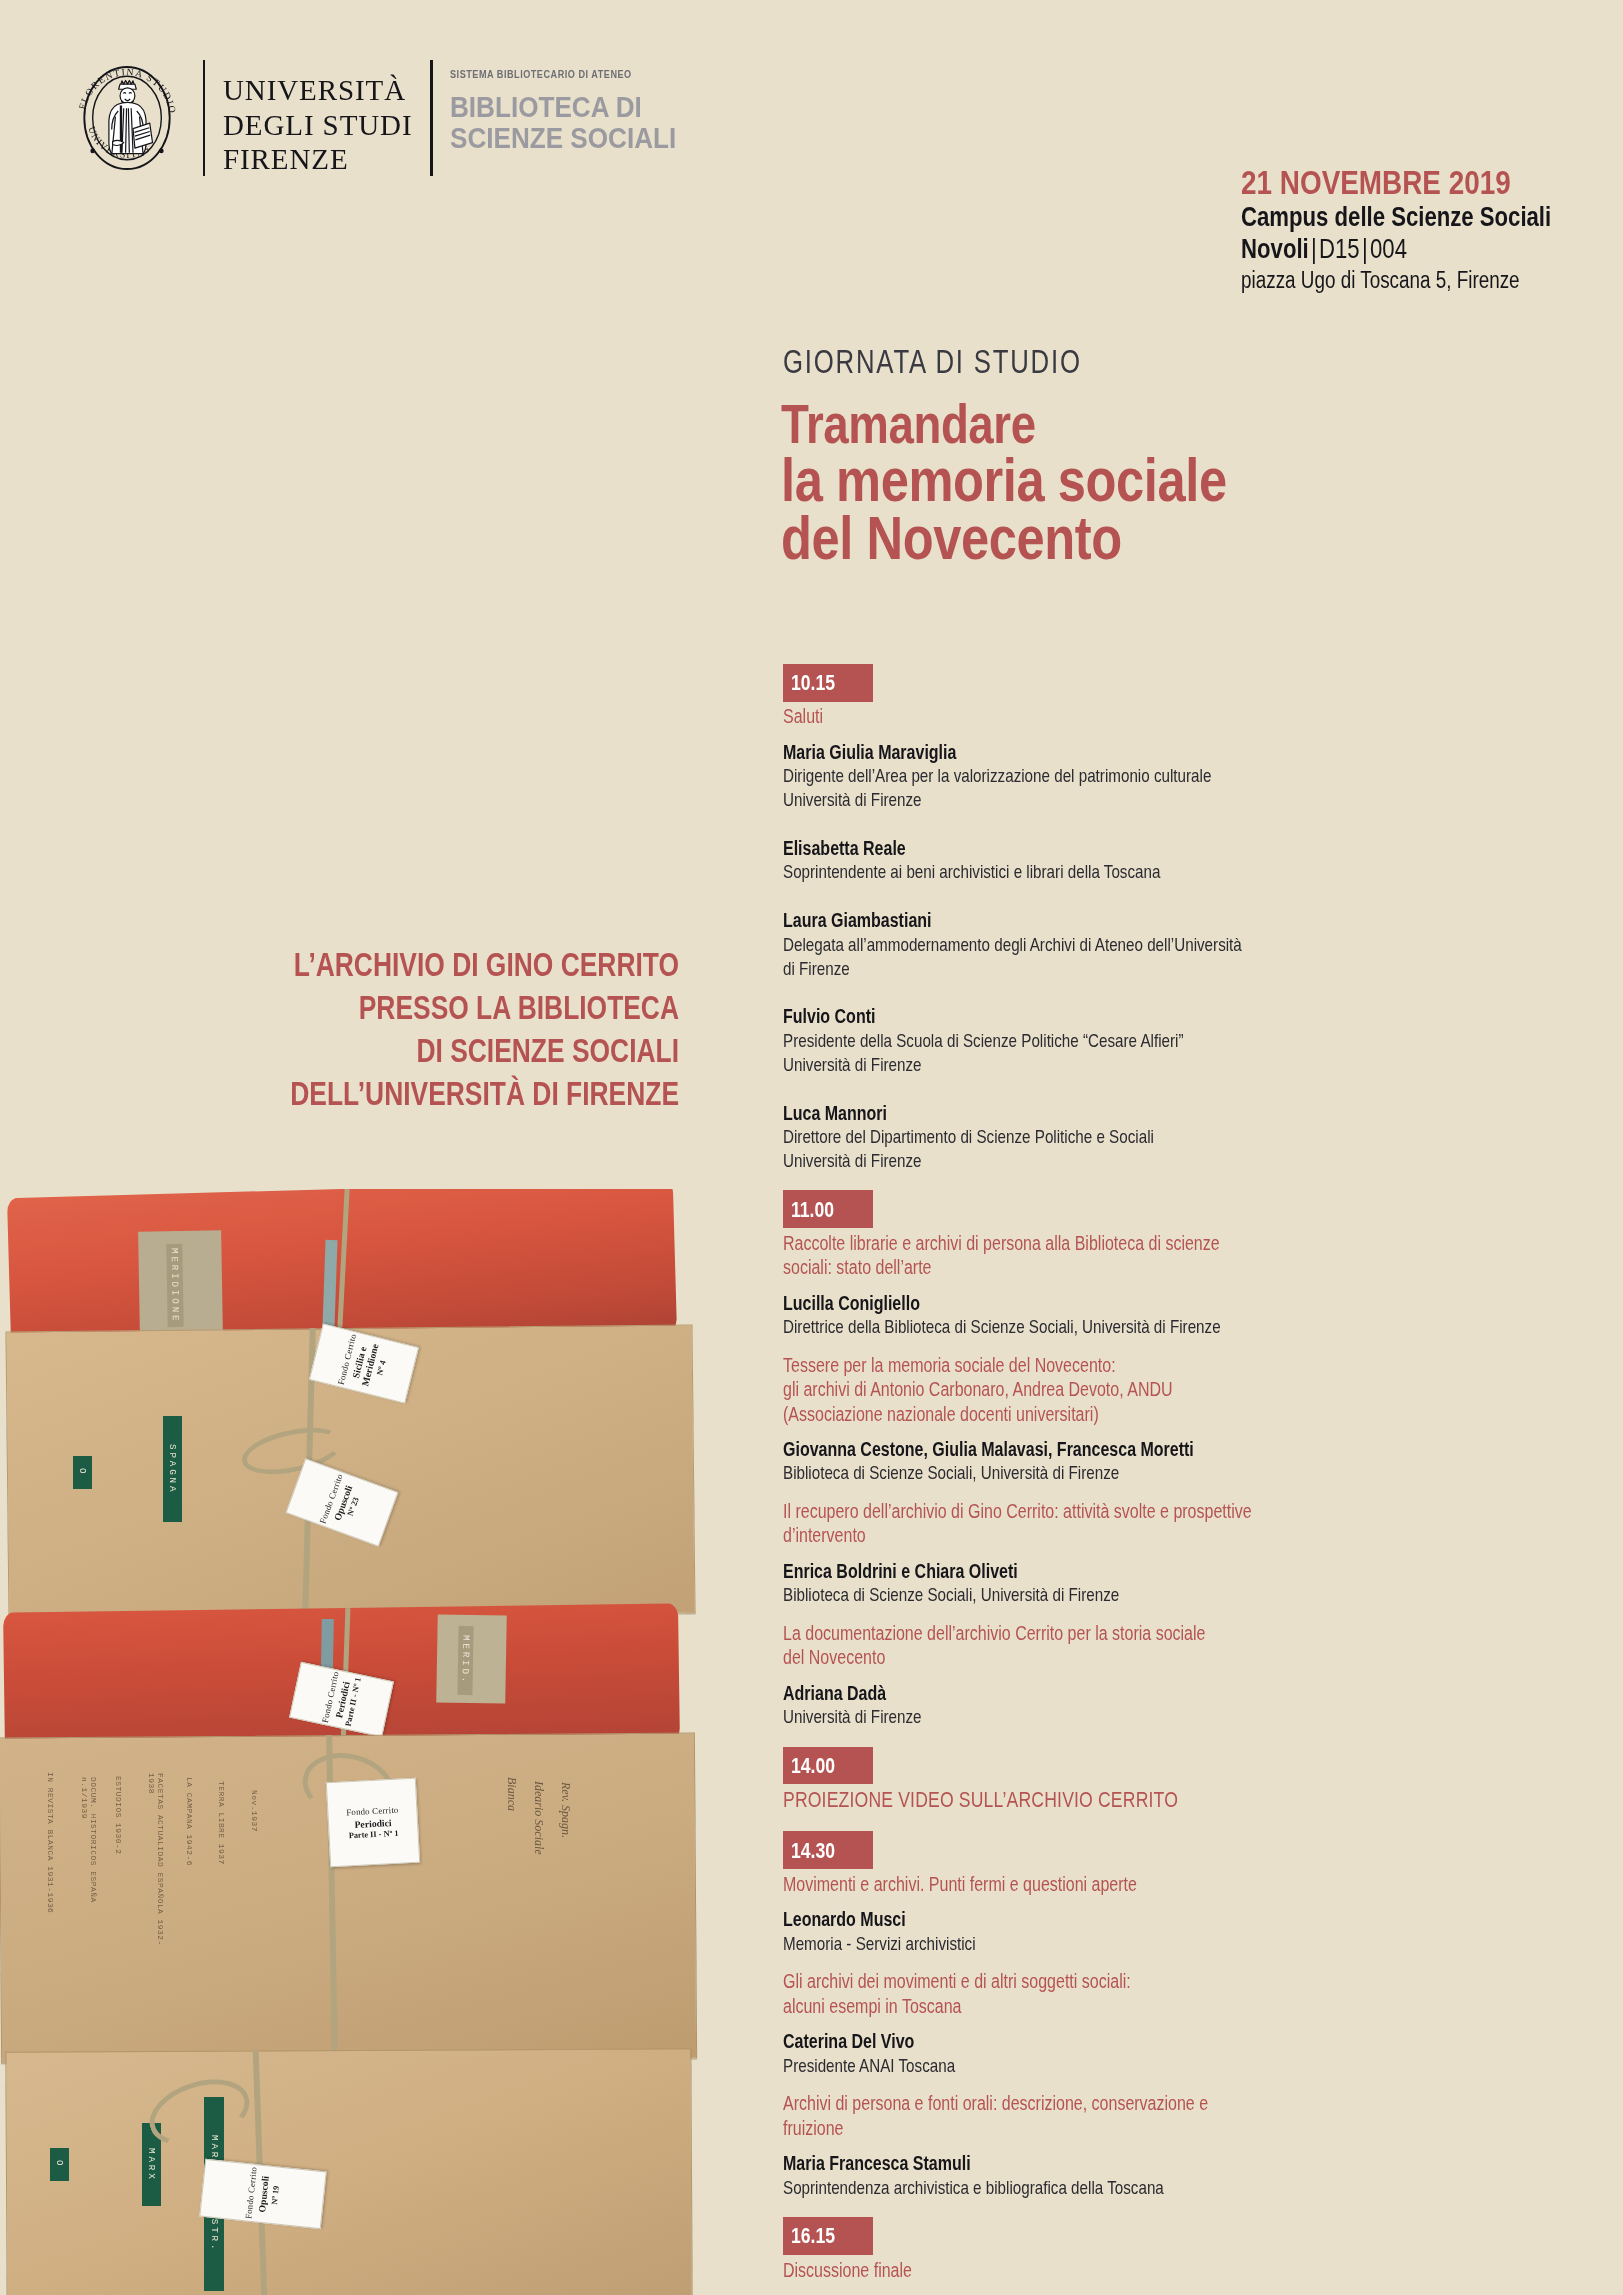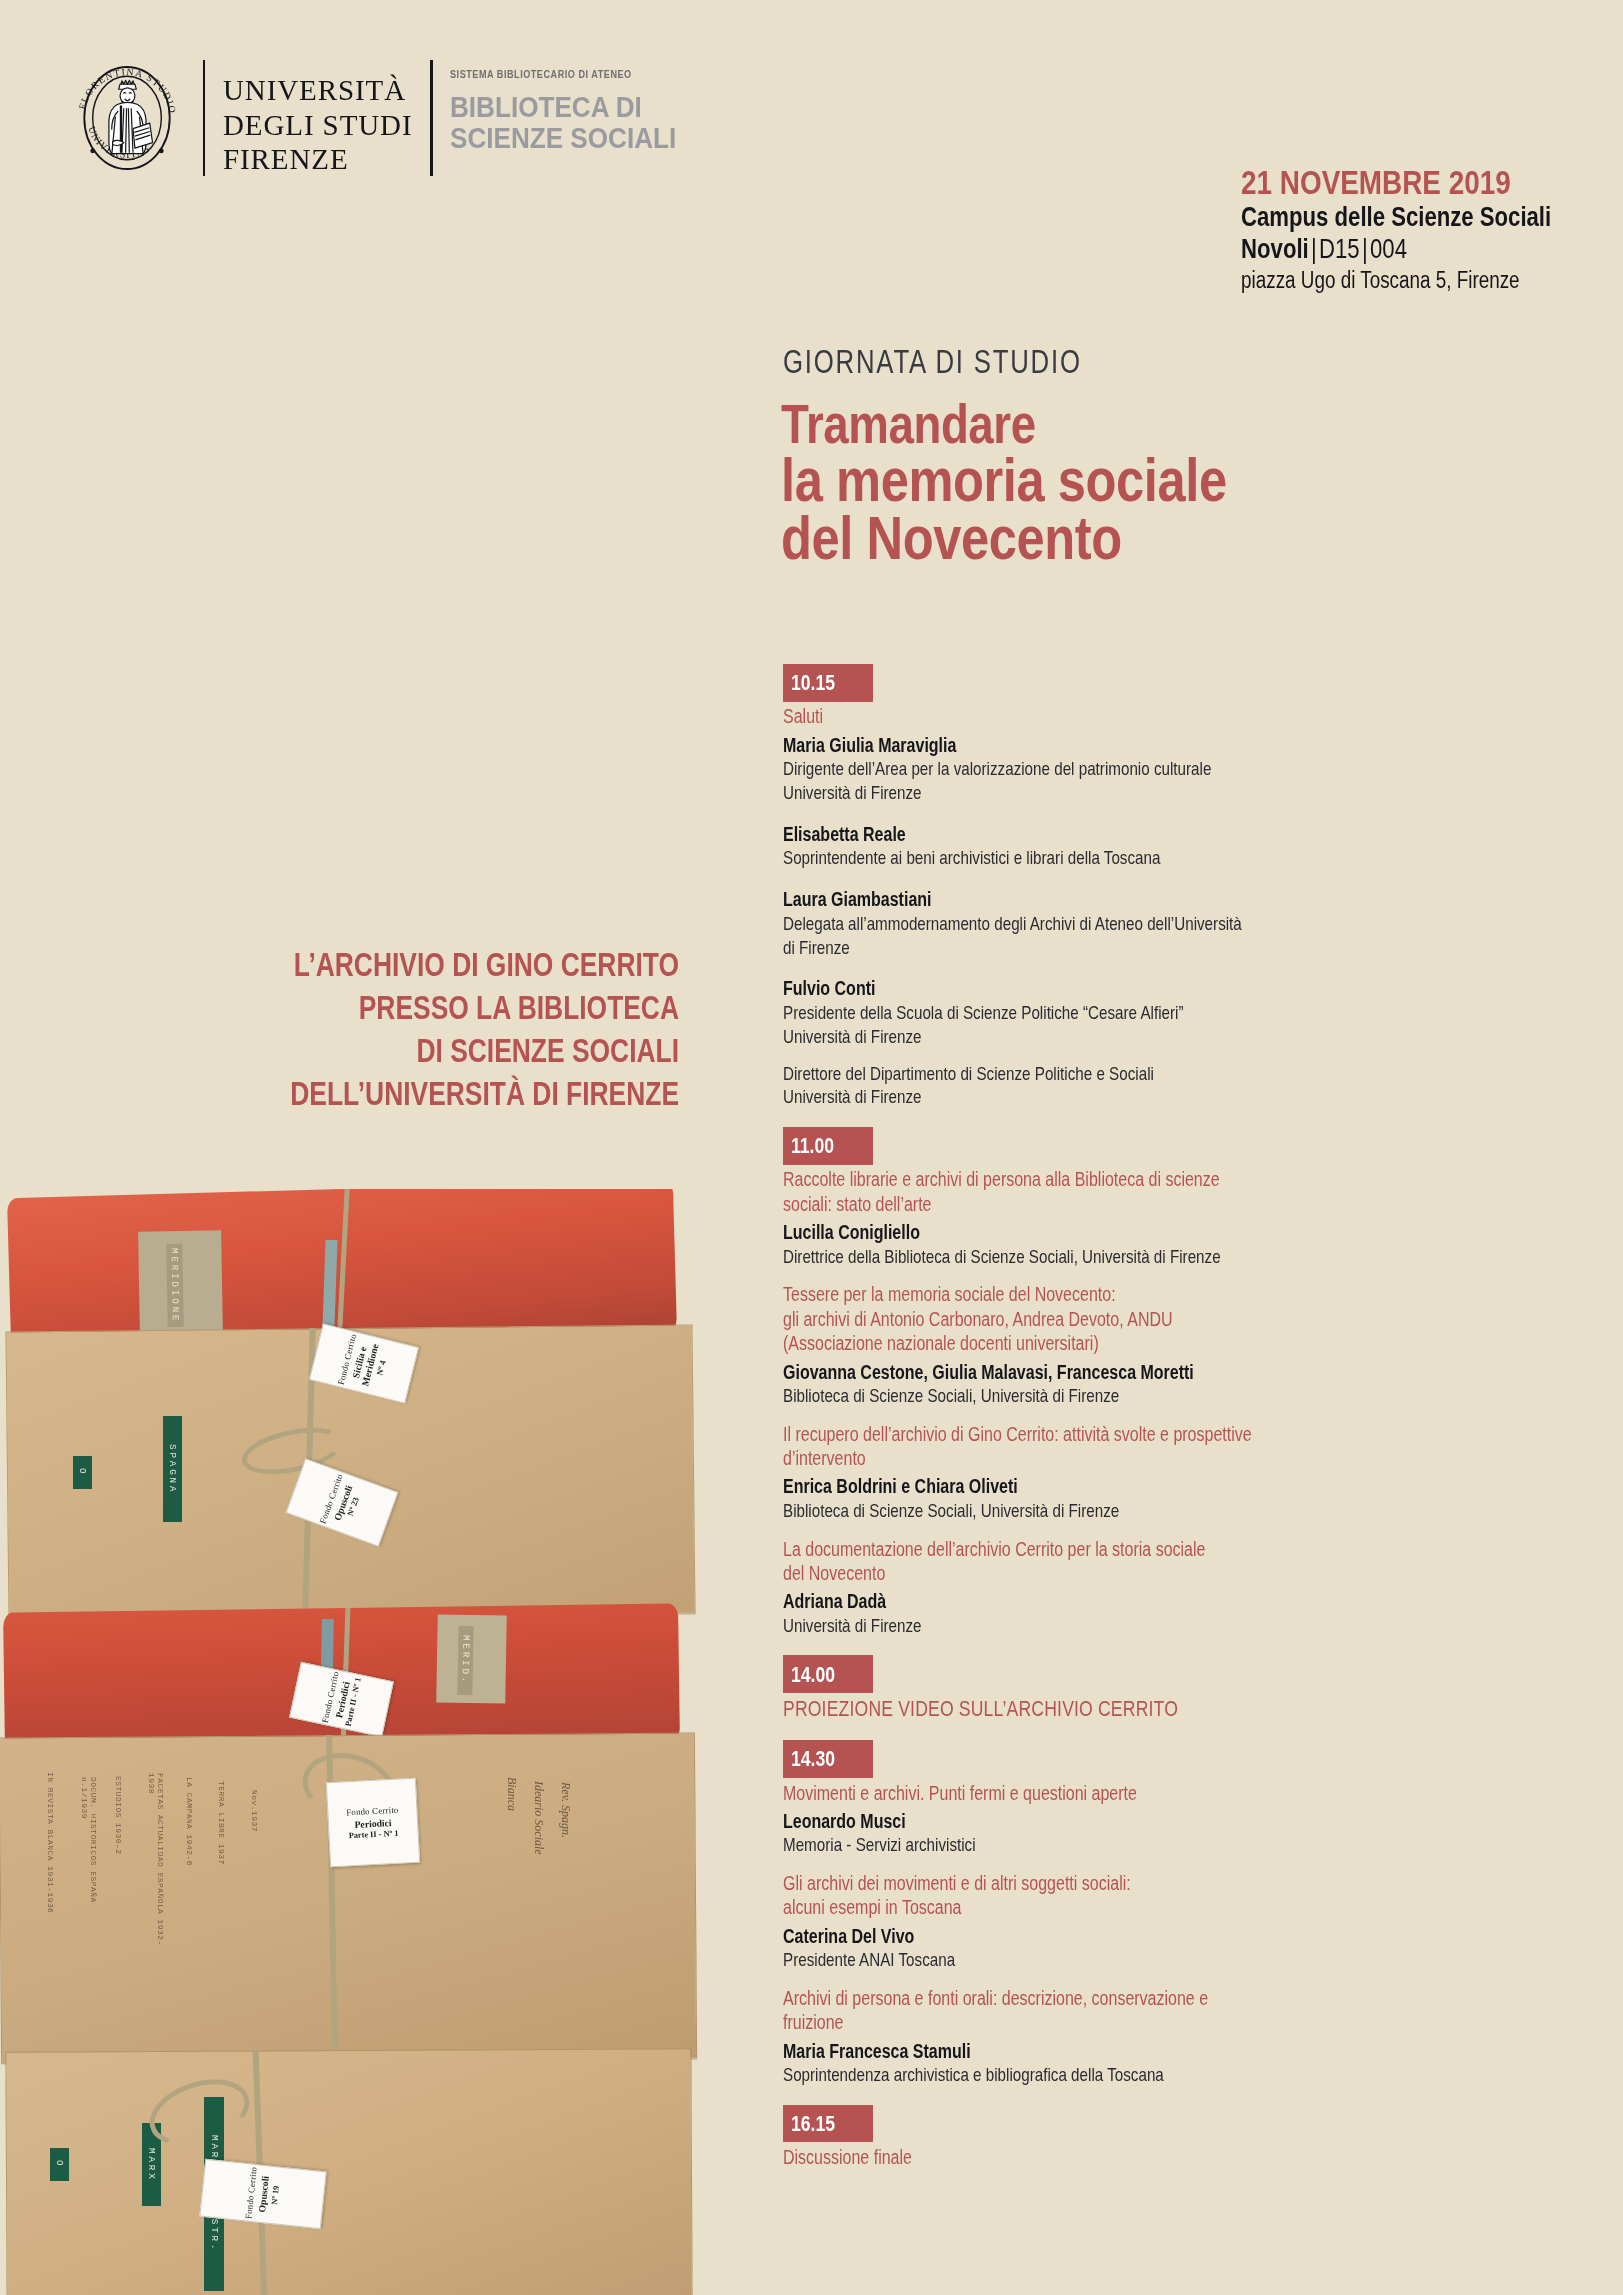--- a/index.html
+++ b/index.html
@@ -78,21 +78,21 @@
     font-size:22px;font-weight:bold;line-height:1;
     padding:8.3px 11px 7.4px 8.3px;margin-bottom:1.9px;min-width:90px;box-sizing:border-box;
   }
   .time-badge span{display:inline-block;transform:scaleX(.80);transform-origin:left center;}
   .sec-head{
     font-size:20px;font-weight:normal;color:#b55353;line-height:1.22;margin:0.9px 0 0.9px 0;
   }
   .sec-head .ln{display:block;transform:scaleX(.80);transform-origin:left top;white-space:nowrap;}
   .sec-head.caps{font-size:22px;letter-spacing:0.2px;}
   .person{
-    font-size:20px;font-weight:bold;color:#15151a;line-height:1.22;margin-top:4px;
+    font-size:20px;font-weight:bold;color:#15151a;line-height:1.22;margin-top:11px;
   }
   .person .ln{display:block;transform:scaleX(.80);transform-origin:left top;white-space:nowrap;}
   .affil{
     font-size:19px;font-weight:300;color:#2a2a30;line-height:1.26;margin-bottom:0.9px;
   }
   .affil .ln{display:block;transform:scaleX(.80);transform-origin:left top;white-space:nowrap;}
   .gap{height:12px;}
   .gap-lg{height:16.7px;}
   .blk{margin-bottom:0;}
 
@@ -235,20 +235,23 @@
     <div class="person">
         <span class="ln">Fulvio Conti</span>
       </div>
     <div class="affil">
       <span class="ln">Presidente della Scuola di Scienze Politiche “Cesare Alfieri”</span>
       <span class="ln">Università di Firenze</span>
     </div>
   </div>
   <div class="gap"></div>
   <div class="blk">
+    <div class="person">
+        <span class="ln">Luca Mannori</span>
+      </div>
     <div class="affil">
       <span class="ln">Direttore del Dipartimento di Scienze Politiche e Sociali</span>
       <span class="ln">Università di Firenze</span>
     </div>
   </div>
 
   <div class="gap-lg"></div>
 
   
   <div class="time-badge"><span>11.00</span></div>

